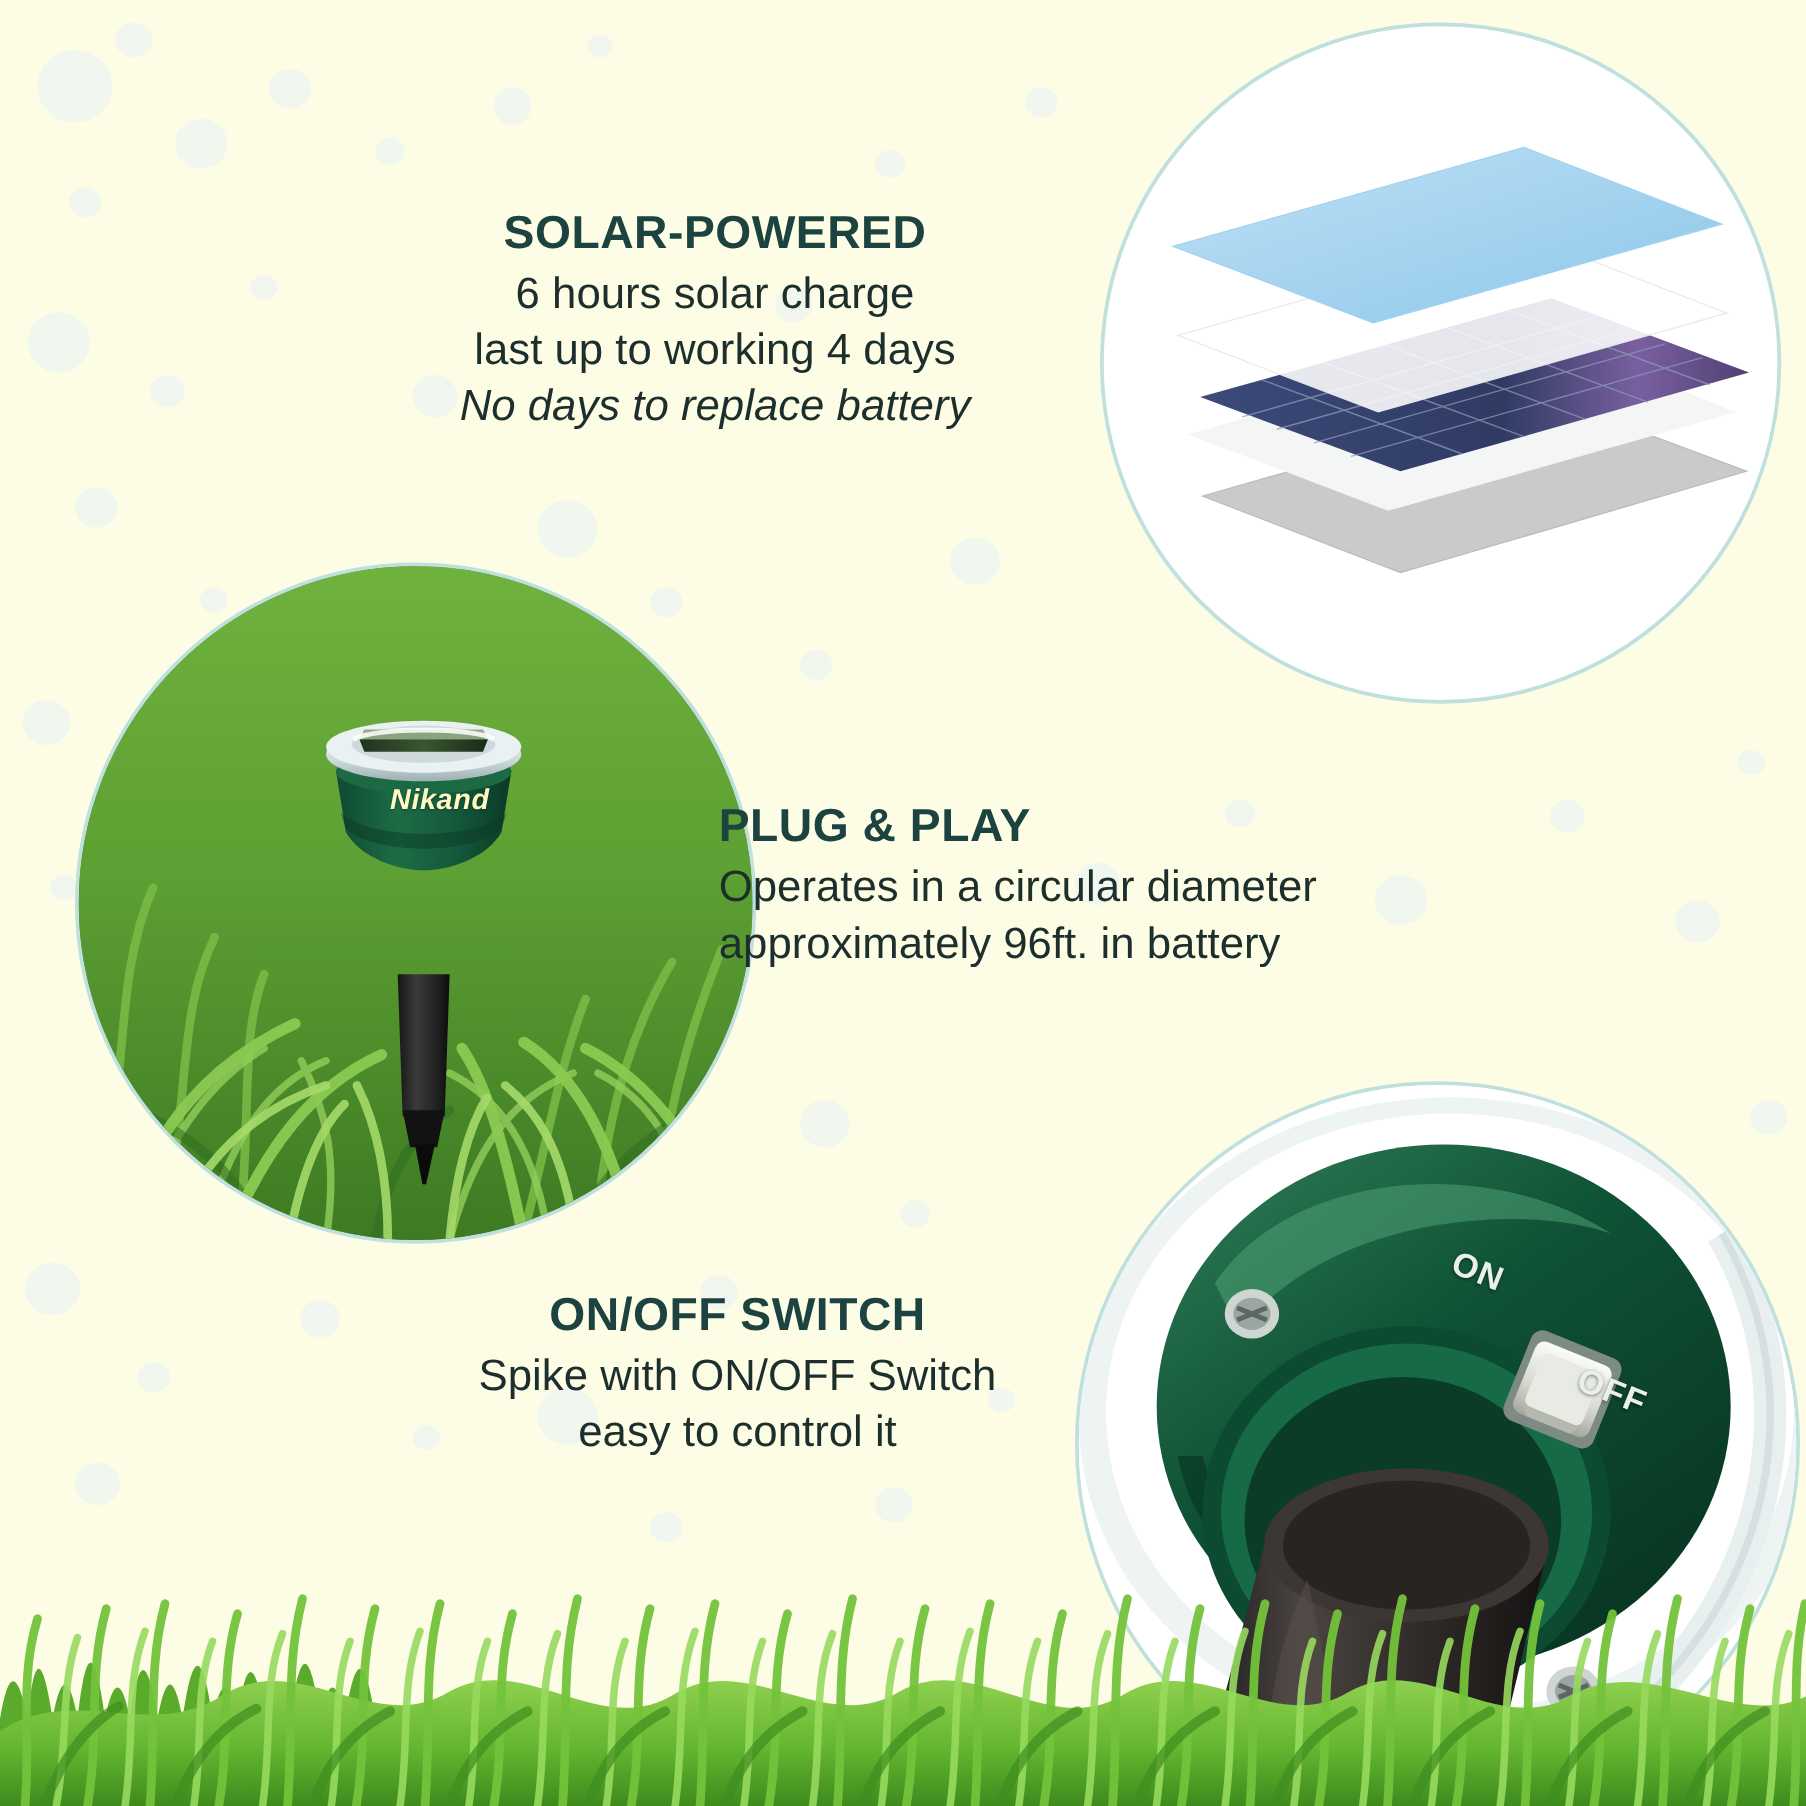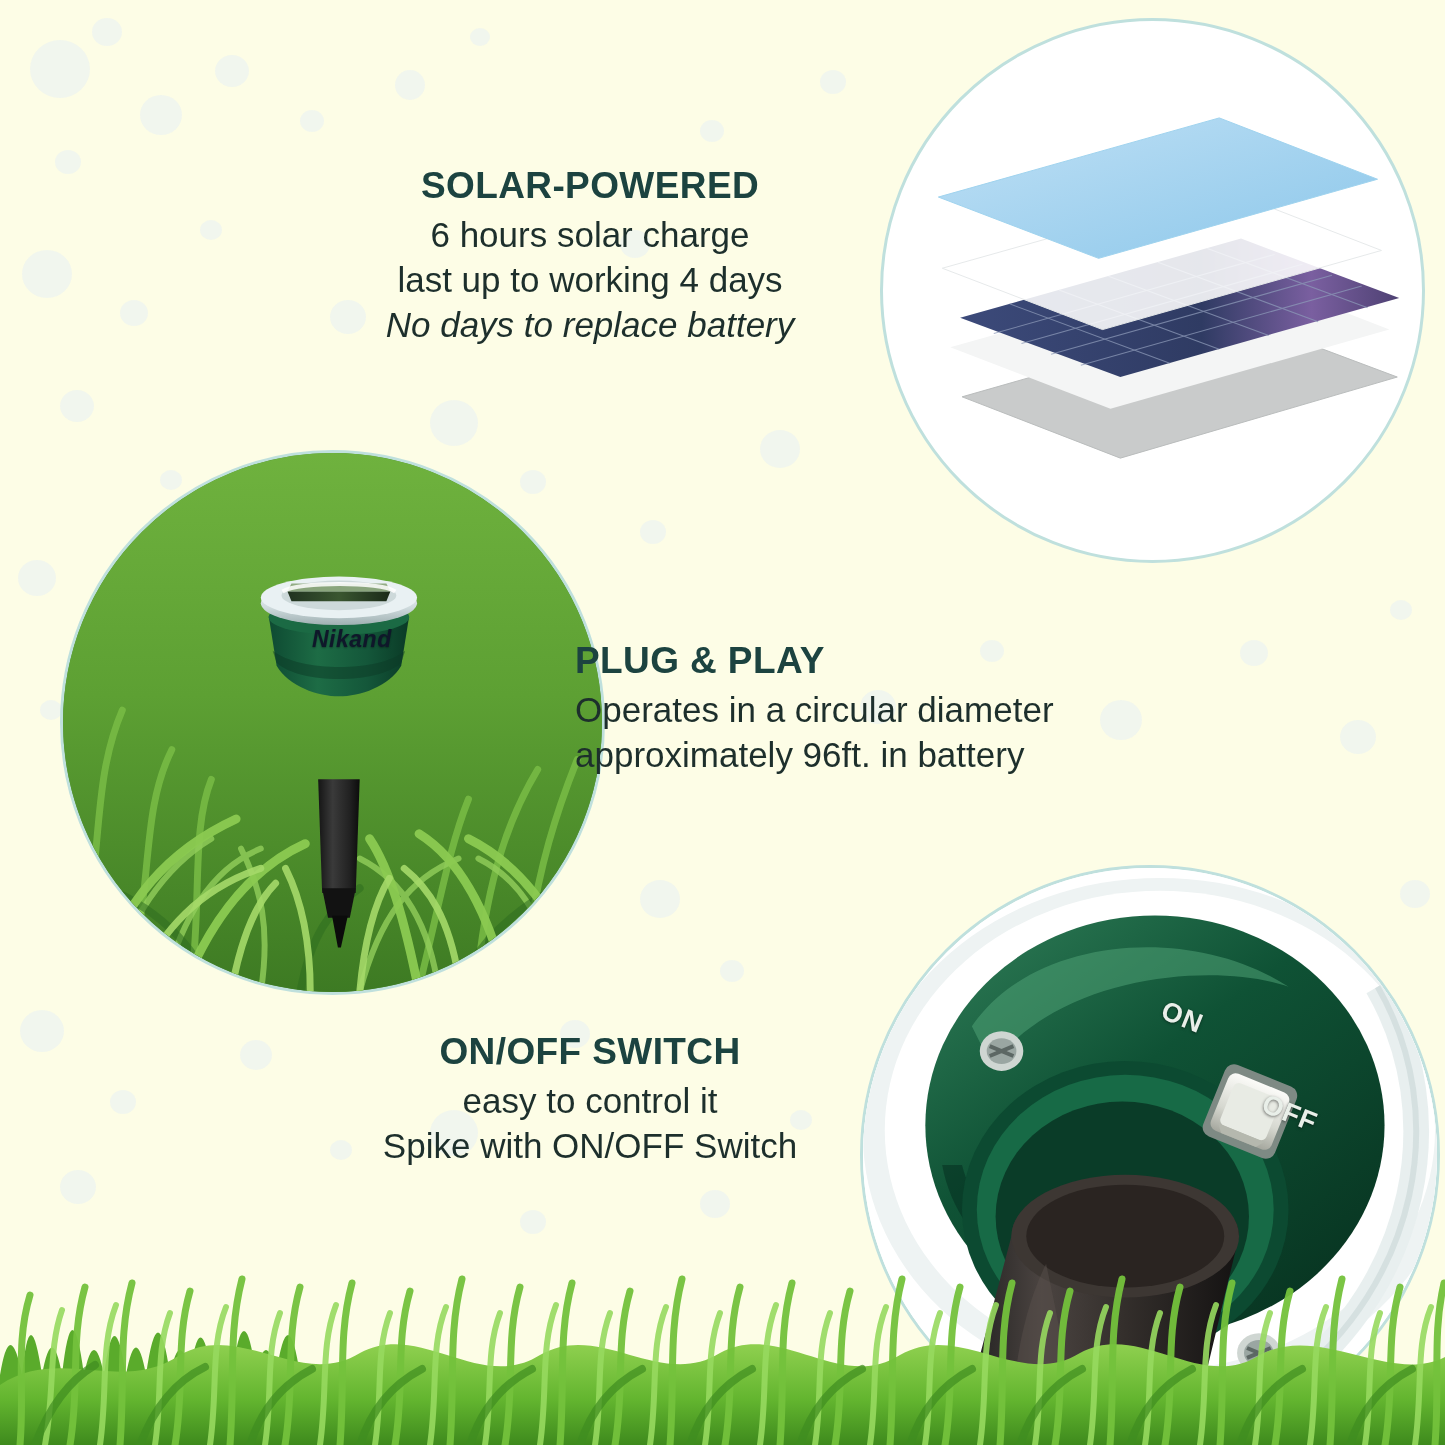--- a/index.html
+++ b/index.html
@@ -61,21 +61,21 @@
     font-size: 35px;
     line-height: 1.28;
     color: #1d2f2c;
     font-weight: 400;
   }
   .feature p.italic {
     font-style: italic;
   }
 
   #feature-solar {
-    left: 330px;
+    left: 312px;
     top: 165px;
     width: 520px;
   }
   #feature-plug {
     left: 575px;
     top: 640px;
     width: 620px;
     text-align: left;
   }
   #feature-plug h2 {
@@ -125,21 +125,21 @@
     width: 580px;
     height: 580px;
     background: #ffffff;
   }
 
   .grass-photo { position: absolute; inset: 0; }
   .switch-photo { position: absolute; inset: 0; }
 
   .nikand-label {
     position: absolute;
-    color: #0f172a;
+    color: #fef9c3;
     font-size: 23px;
     font-style: italic;
     font-weight: bold;
     letter-spacing: 0.5px;
     text-shadow: 0 1px 2px rgba(0,0,0,.35);
     text-align: center;
   }
   .switch-text {
     position: absolute;
     color: #e9efe9;
@@ -353,22 +353,22 @@
   </div>
 
   <div class="feature" id="feature-plug">
     <h2>PLUG &amp; PLAY</h2>
     <p>Operates in a  circular diameter</p>
     <p>approximately 96ft. in battery</p>
   </div>
 
   <div class="feature" id="feature-switch">
     <h2>ON/OFF SWITCH</h2>
+    <p>Spike with ON/OFF Switch</p>
     <p>easy to control it</p>
-    <p>Spike with ON/OFF Switch</p>
   </div>
 
   <div class="bubble" id="bubble-switch">
     <svg class="switch-photo" viewBox="0 0 580 580" xmlns="http://www.w3.org/2000/svg">
       <defs>
         <linearGradient id="gDome" x1="0.1" y1="0" x2="0.9" y2="1">
           <stop offset="0%" stop-color="#2d7a55"></stop>
           <stop offset="40%" stop-color="#0f5235"></stop>
           <stop offset="100%" stop-color="#07311f"></stop>
         </linearGradient>

